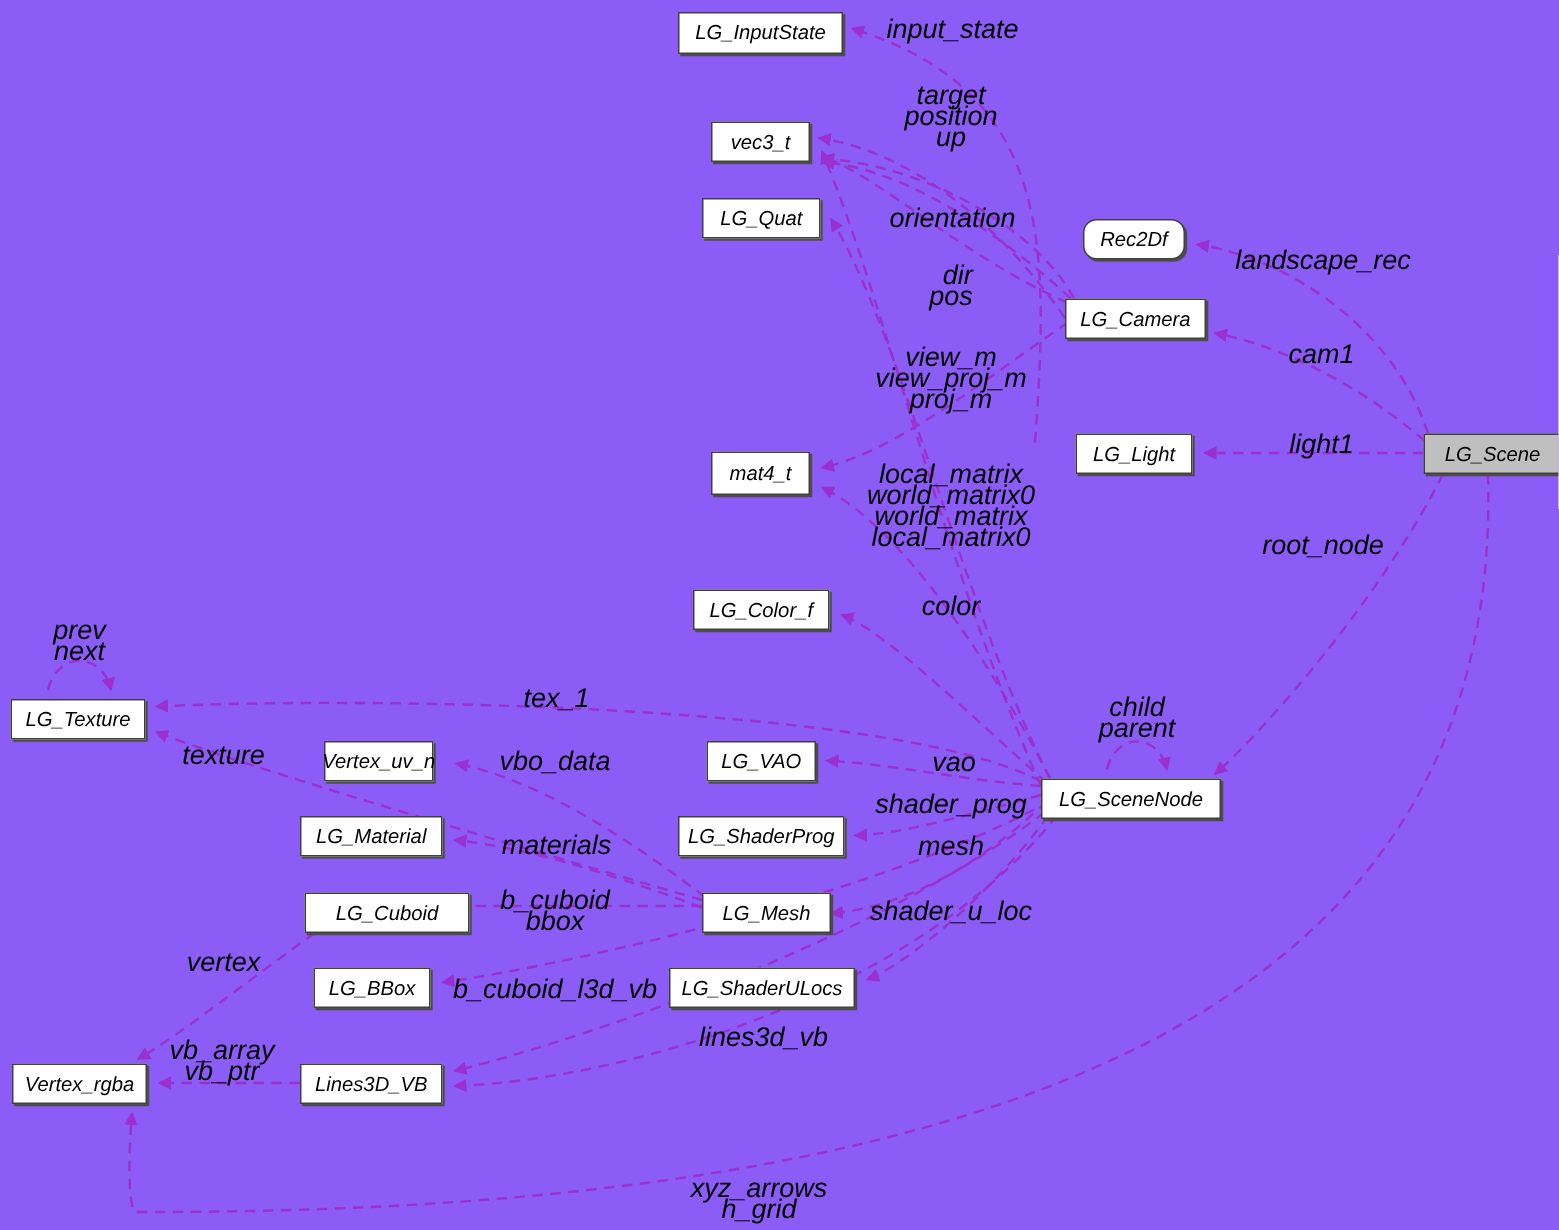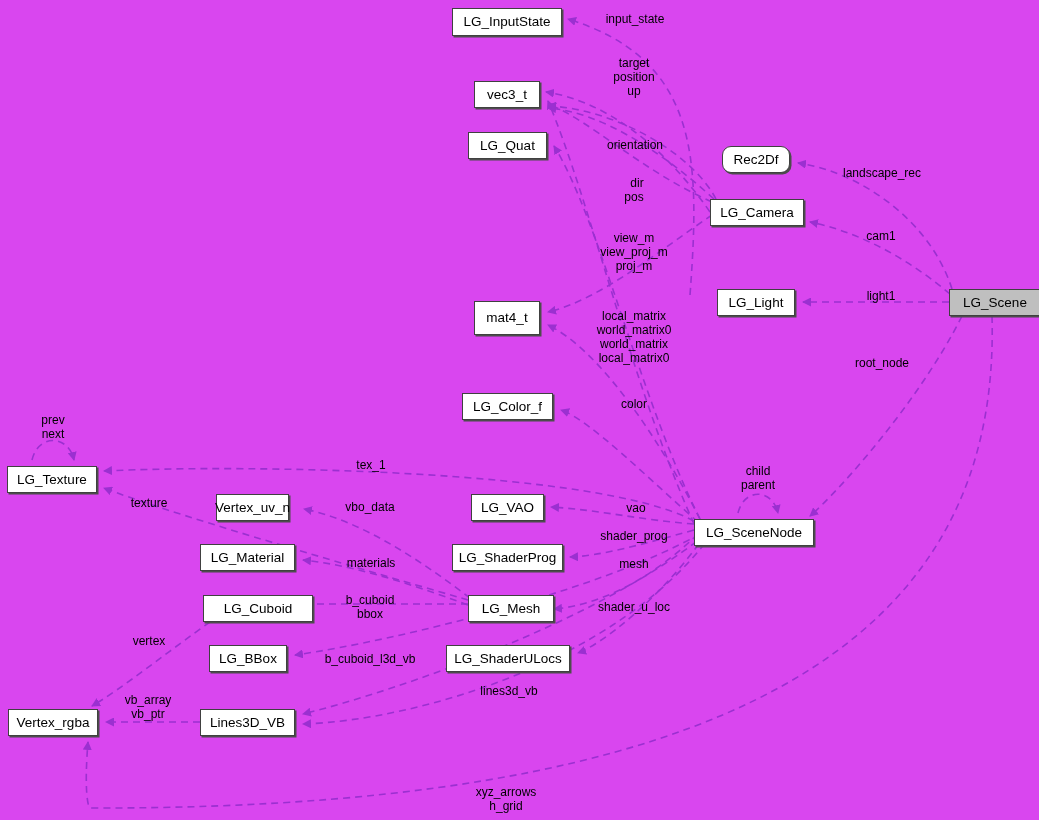--- a/index.html
+++ b/index.html
@@ -7,22 +7,23 @@
     padding: 0;
     background: #ffffff;
   }
   body {
     font-family: "Liberation Sans", sans-serif;
   }
   #diagram-root {
     position: relative;
     width: 1039px;
     height: 820px;
-    background: #d946ef;
+    background: #8b5cf6;
     overflow: hidden;
+    font-style: italic;
   }
   #edge-layer {
     position: absolute;
     left: 0;
     top: 0;
     width: 1039px;
     height: 820px;
   }
   .uml-node {
     position: absolute;
@@ -36,21 +37,21 @@
     align-items: center;
     justify-content: center;
     white-space: nowrap;
     box-shadow: 1.5px 1.5px 0 0 #4d4d4d;
   }
   .uml-node.highlight {
     background: #bfbfbf;
   }
   .edge-label {
     position: absolute;
-    font-size: 12px;
+    font-size: 18px;
     color: #000000;
     line-height: 14px;
     white-space: pre;
     text-align: center;
     transform: translateX(-50%);
   }
 </style>
 </head>
 <body>
 
@@ -112,21 +113,21 @@
       </div>
       <div class="uml-node" style="left: 710px; top: 199px; width: 94px; height: 27px;">
         <span>LG_Camera</span>
       </div>
       <div class="uml-node" style="left: 717px; top: 289px; width: 78px; height: 27px;">
         <span>LG_Light</span>
       </div>
       <div class="uml-node highlight" style="left: 949px; top: 289px; width: 92px; height: 27px;">
         <span>LG_Scene</span>
       </div>
-      <div class="uml-node" style="left: 474px; top: 301px; width: 66px; height: 34px;">
+      <div class="uml-node" style="left: 474px; top: 301px; width: 66px; height: 29px;">
         <span>mat4_t</span>
       </div>
       <div class="uml-node" style="left: 462px; top: 393px; width: 91px; height: 27px;">
         <span>LG_Color_f</span>
       </div>
       <div class="uml-node" style="left: 7px; top: 466px; width: 90px; height: 27px;">
         <span>LG_Texture</span>
       </div>
       <div class="uml-node" style="left: 216px; top: 494px; width: 73px; height: 27px;">
         <span>Vertex_uv_n</span>

